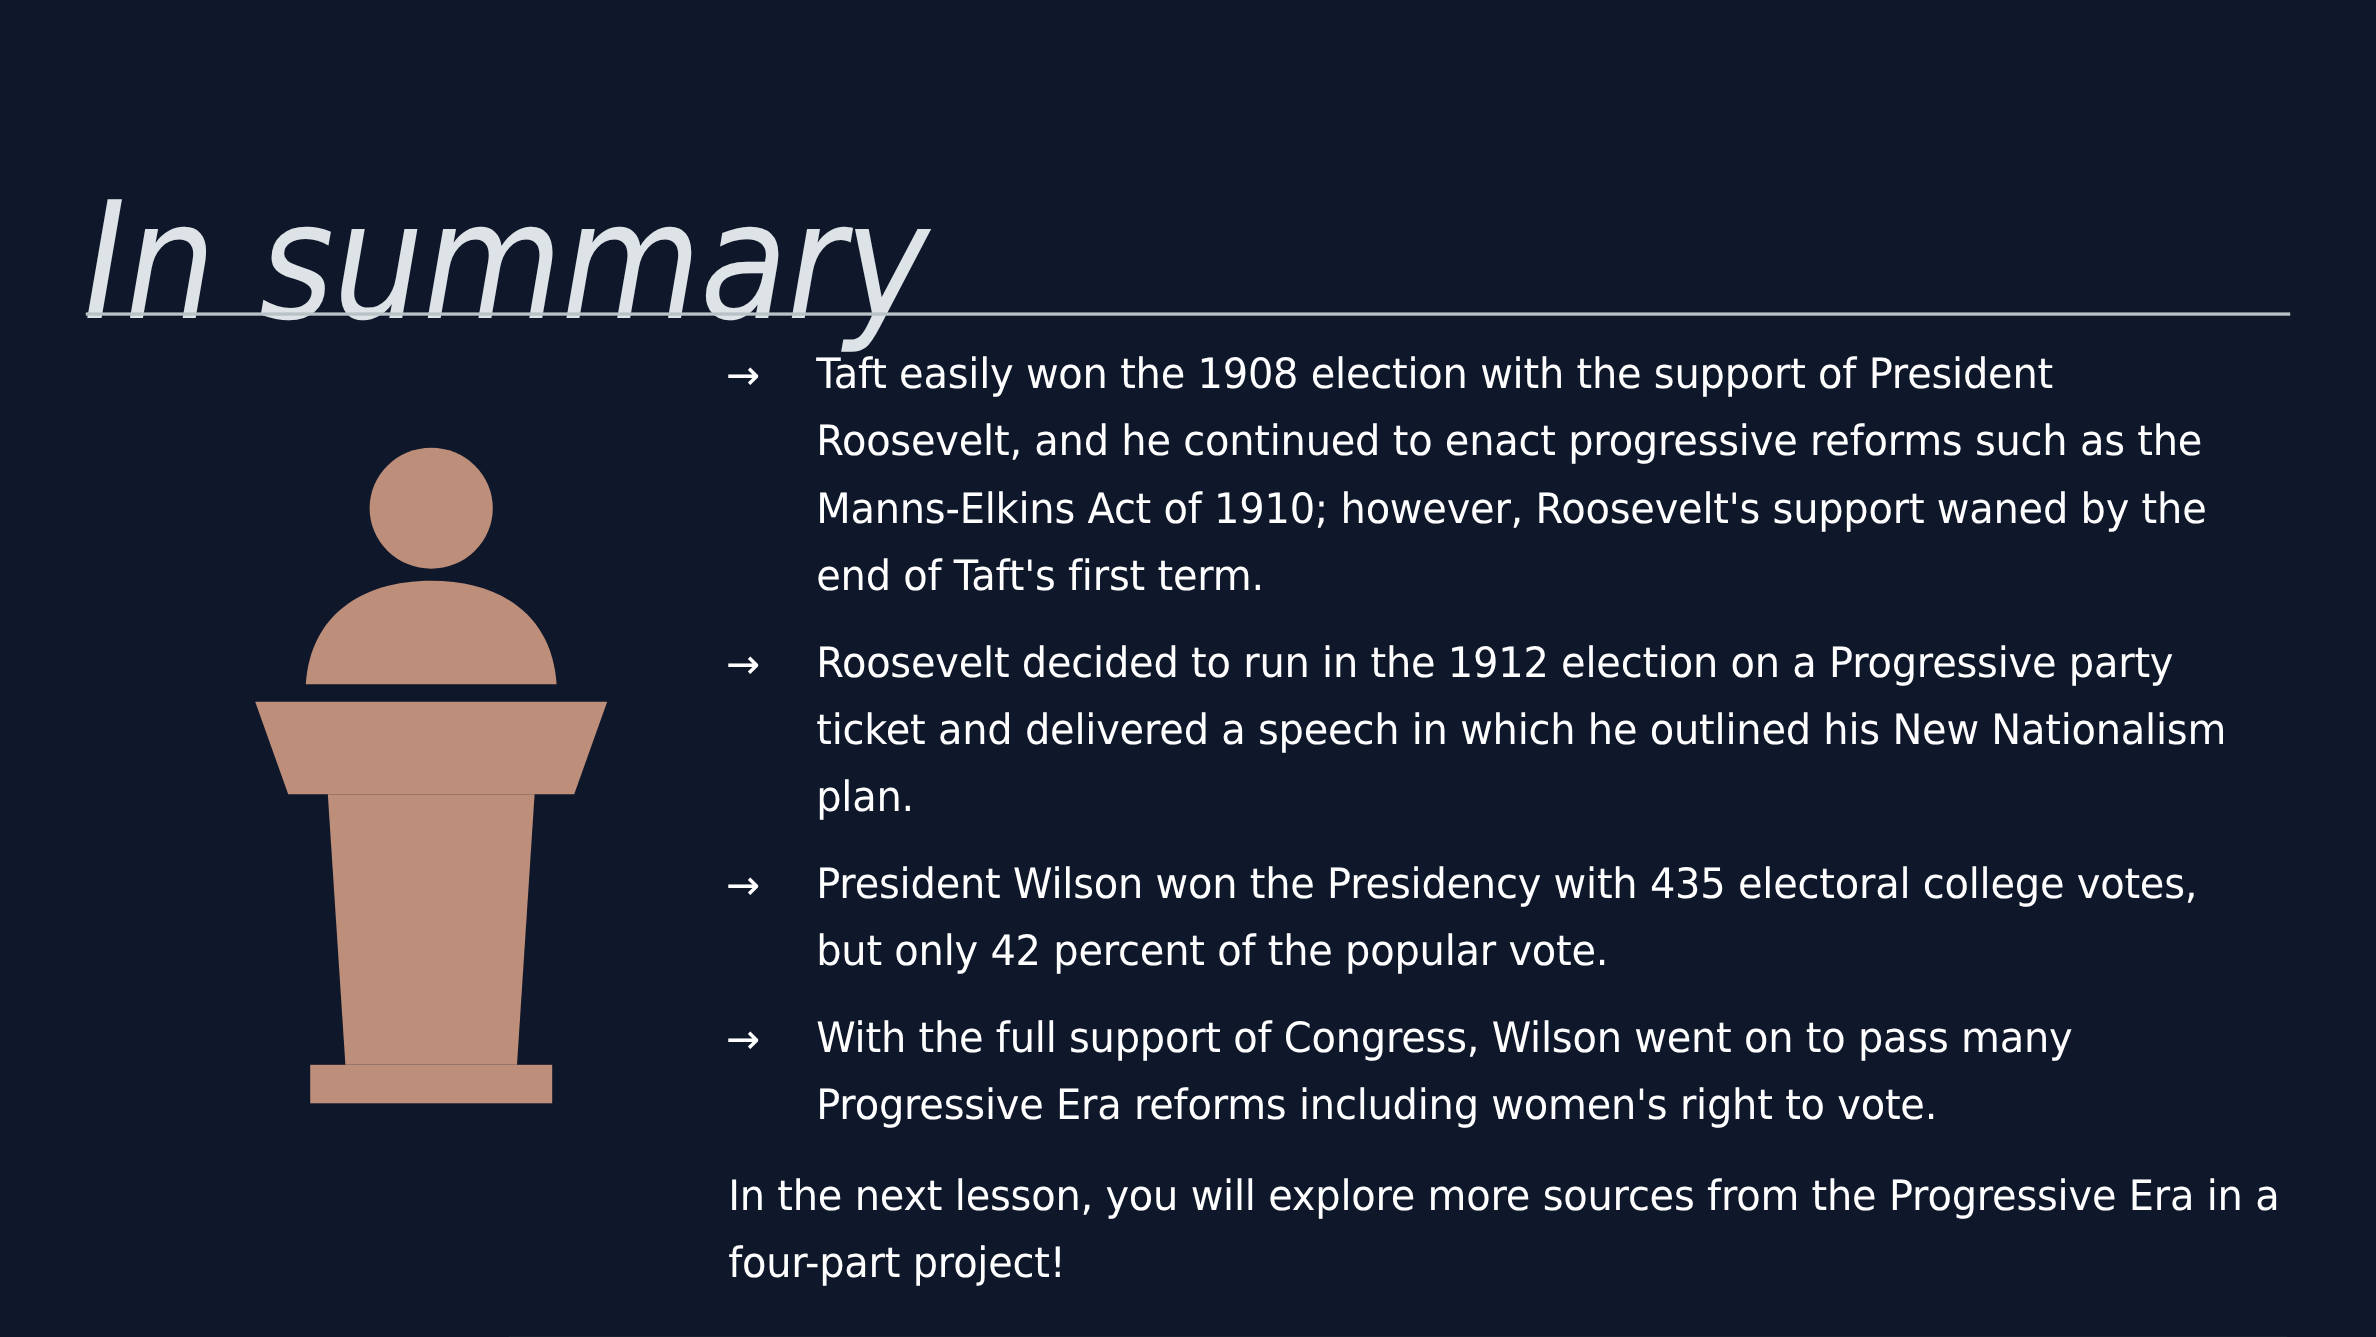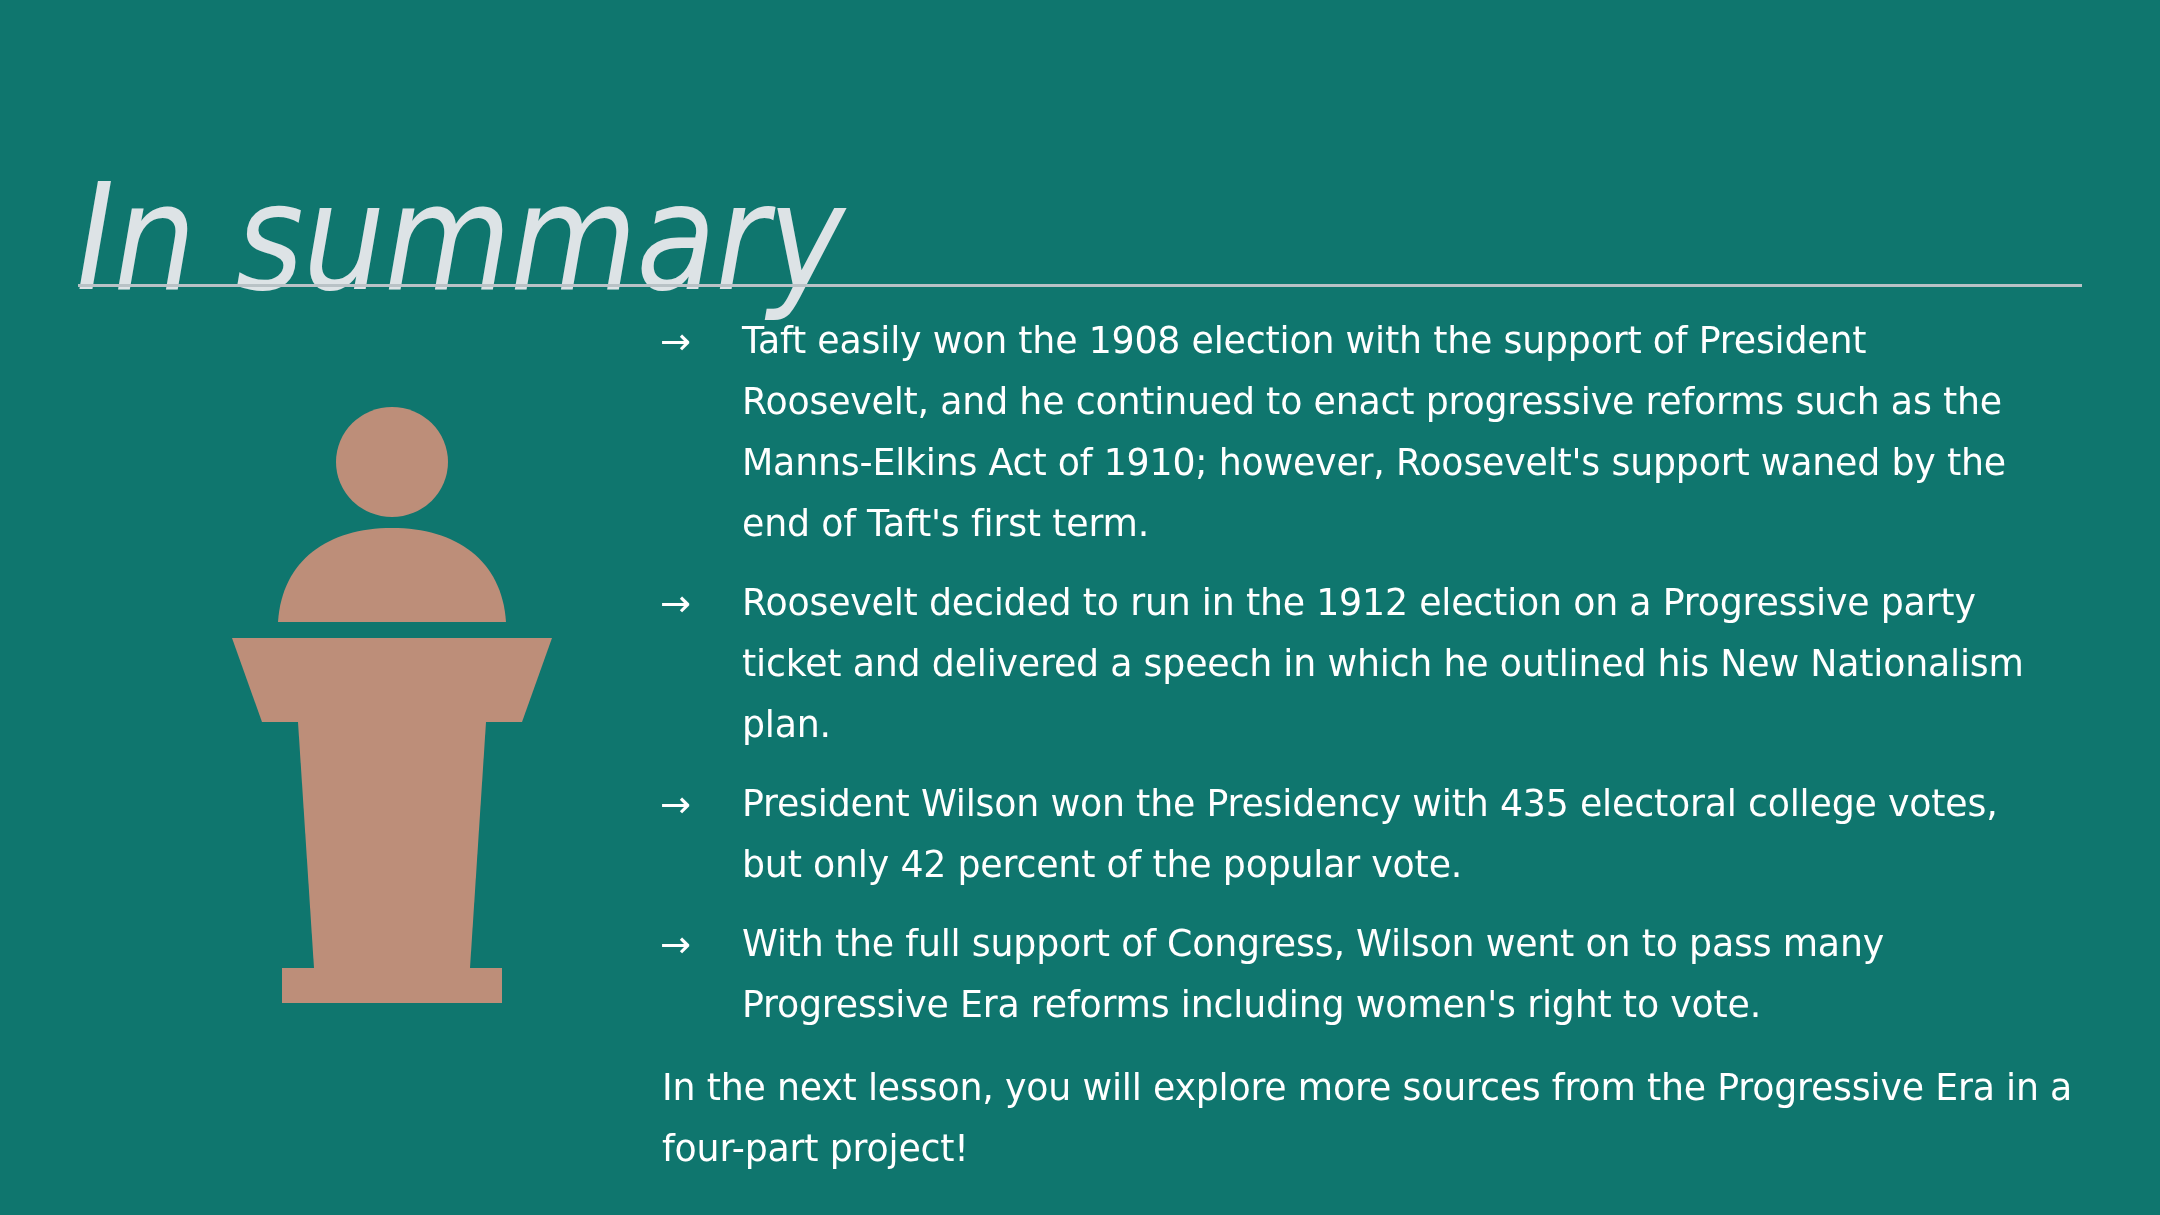--- a/index.html
+++ b/index.html
@@ -10,21 +10,21 @@
     width: 2160px;
     height: 1215px;
     background: #24383d;
     font-family: "Liberation Sans", sans-serif;
     overflow: hidden;
   }
   .slide {
     position: relative;
     width: 2160px;
     height: 1215px;
-    background: #0f766e;
+    background: #0f172a;
     box-sizing: border-box;
   }
 
   
   .title {
     position: absolute;
     left: 76px;
     top: 62px;
     font-family: "DejaVu Sans", sans-serif;
     font-style: italic;

